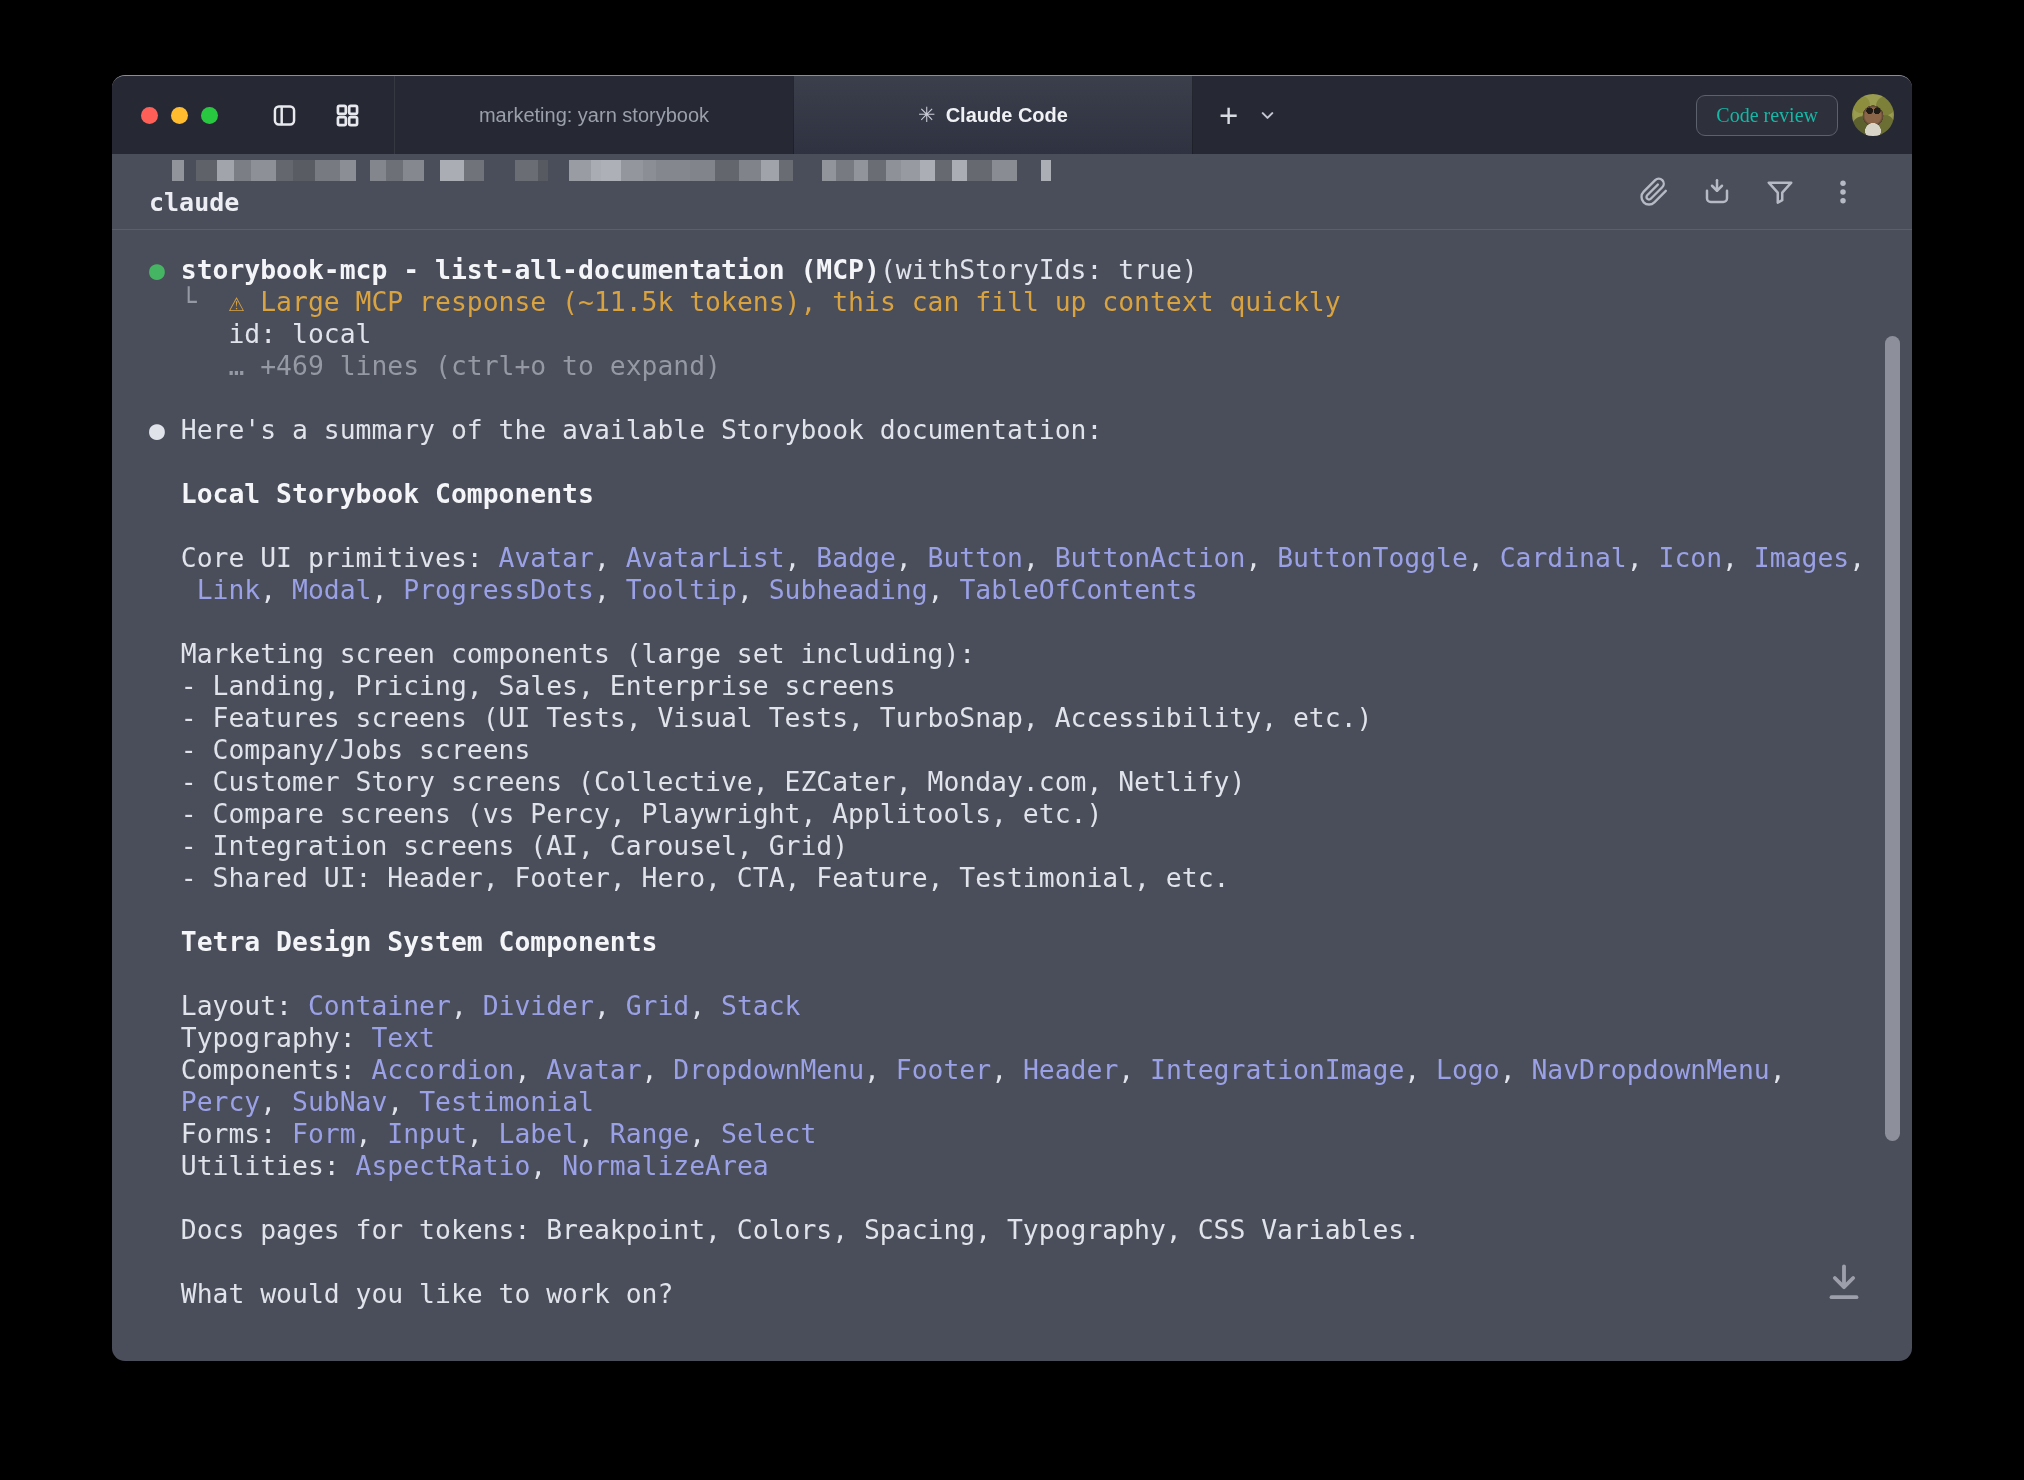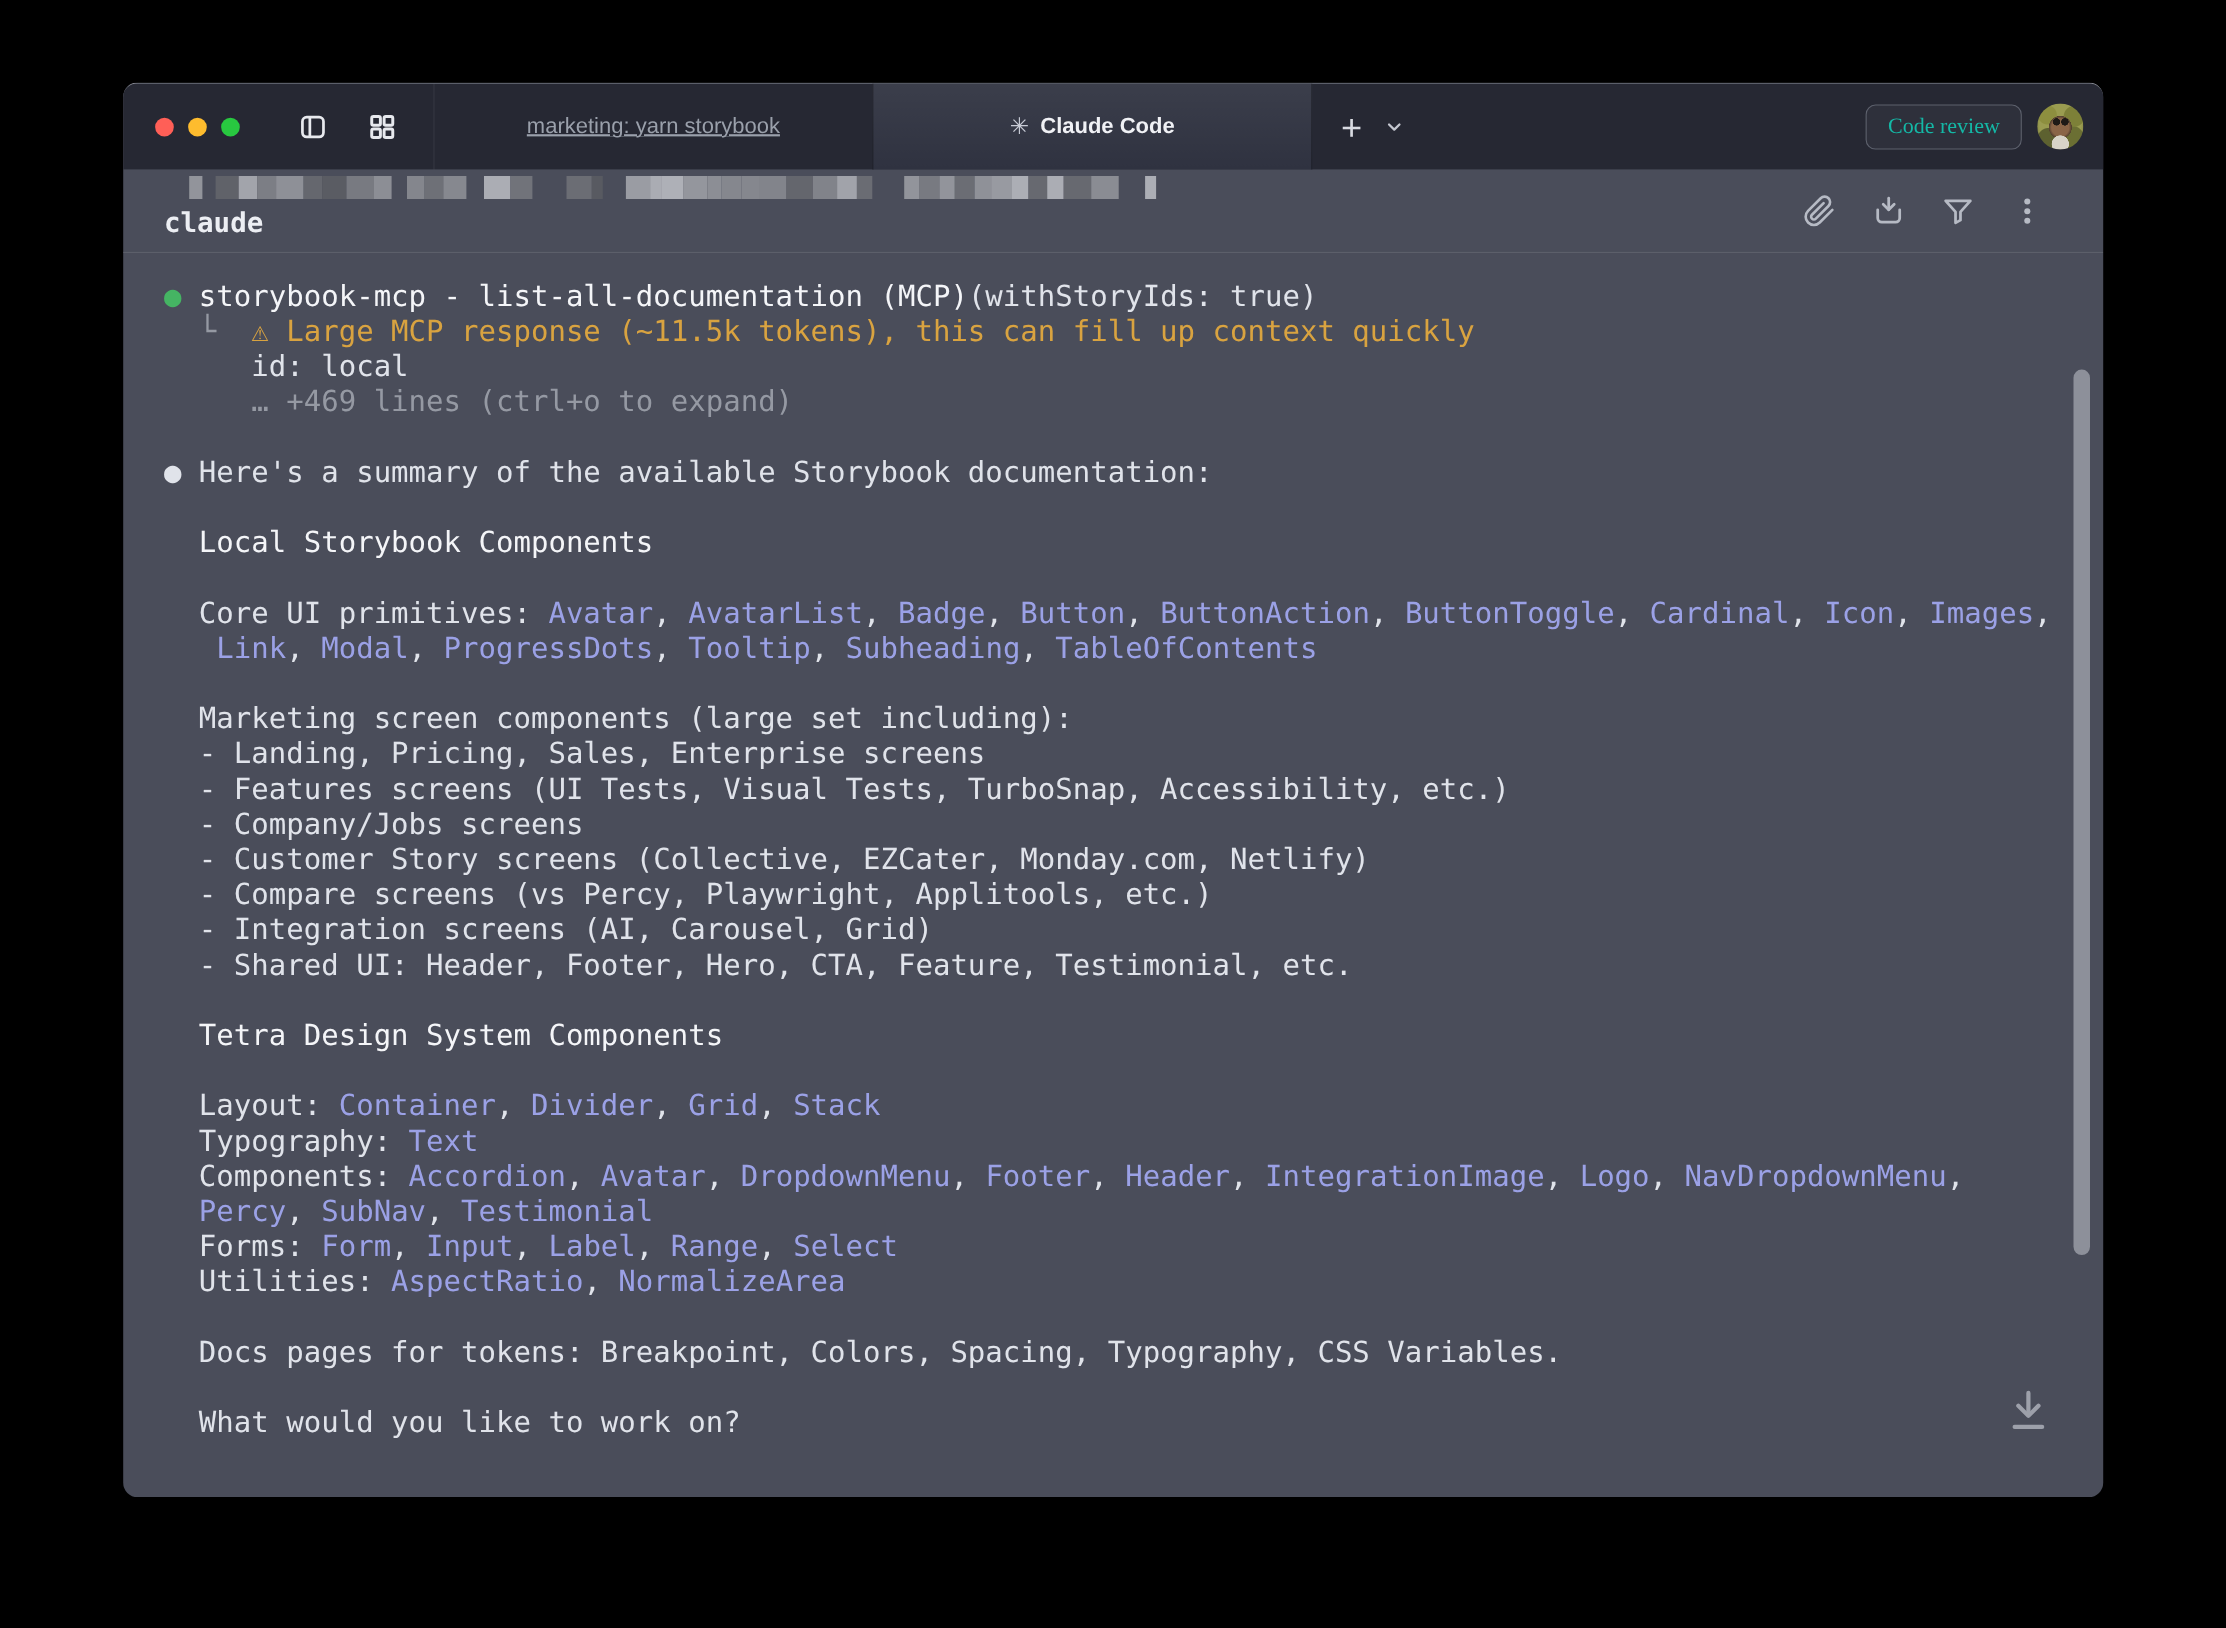--- a/index.html
+++ b/index.html
@@ -41,21 +41,21 @@
     border-right:1px solid rgba(255,255,255,0.07);}
   .traffic{width:17px;height:17px;border-radius:50%;margin-right:13px;flex:0 0 auto;}
   .traffic.red{background:var(--traffic-red);}
   .traffic.yellow{background:var(--traffic-yellow);}
   .traffic.green{background:var(--traffic-green);}
   .tb-icon{color:#e7e9ee;display:inline-flex;align-items:center;justify-content:center;}
   .tb-icon.sidebar{margin-left:40px;}
   .tb-icon.grid{margin-left:36px;}
 
   .tab{display:flex;align-items:center;justify-content:center;flex:0 0 auto;position:relative;}
-  .tab.inactive{width:398px;color:#9aa0ab;text-decoration:underline;}
+  .tab.inactive{width:398px;color:#9aa0ab;}
   .tab.active{
     width:400px;color:#f0f1f5;font-weight:bold;
     background:linear-gradient(#3b3e4b,#2f3240);
     border-left:1px solid rgba(0,0,0,.35);
     border-right:1px solid rgba(0,0,0,.35);
   }
   .tab-spark{font-weight:400;color:#c9ccd6;margin-right:10px;font-size:21px;}
   .tab-actions{display:flex;align-items:center;flex:0 0 auto;padding-left:16px;}
   .newtab-btn{
     background:none;border:none;color:#d9dbe2;font-size:33px;font-weight:300;
@@ -104,21 +104,21 @@
 
   
   .terminal{
     position:absolute;left:0;right:0;top:154px;bottom:0;
     padding:24px 40px 0 37px;overflow:hidden;
     font-family:"DejaVu Sans Mono",monospace;
     font-size:26.4px;line-height:32px;color:var(--text-primary);
   }
   .tline{height:32px;white-space:pre;}
   .seg-p{color:var(--text-primary);}
-  .seg-b{color:var(--text-bold);font-weight:normal;}
+  .seg-b{color:var(--text-bold);font-weight:bold;}
   .seg-l{color:var(--accent-link);}
   .seg-w{color:var(--warning);margin-top:45px;}
   .seg-d{color:var(--text-dim);}
   .seg-g{color:var(--success);}
 
   .scrollbar-thumb{
     position:absolute;right:12px;top:260px;width:15px;height:805px;
     background:var(--scrollbar-thumb);border-radius:8px;
   }
   .scroll-bottom-btn{

